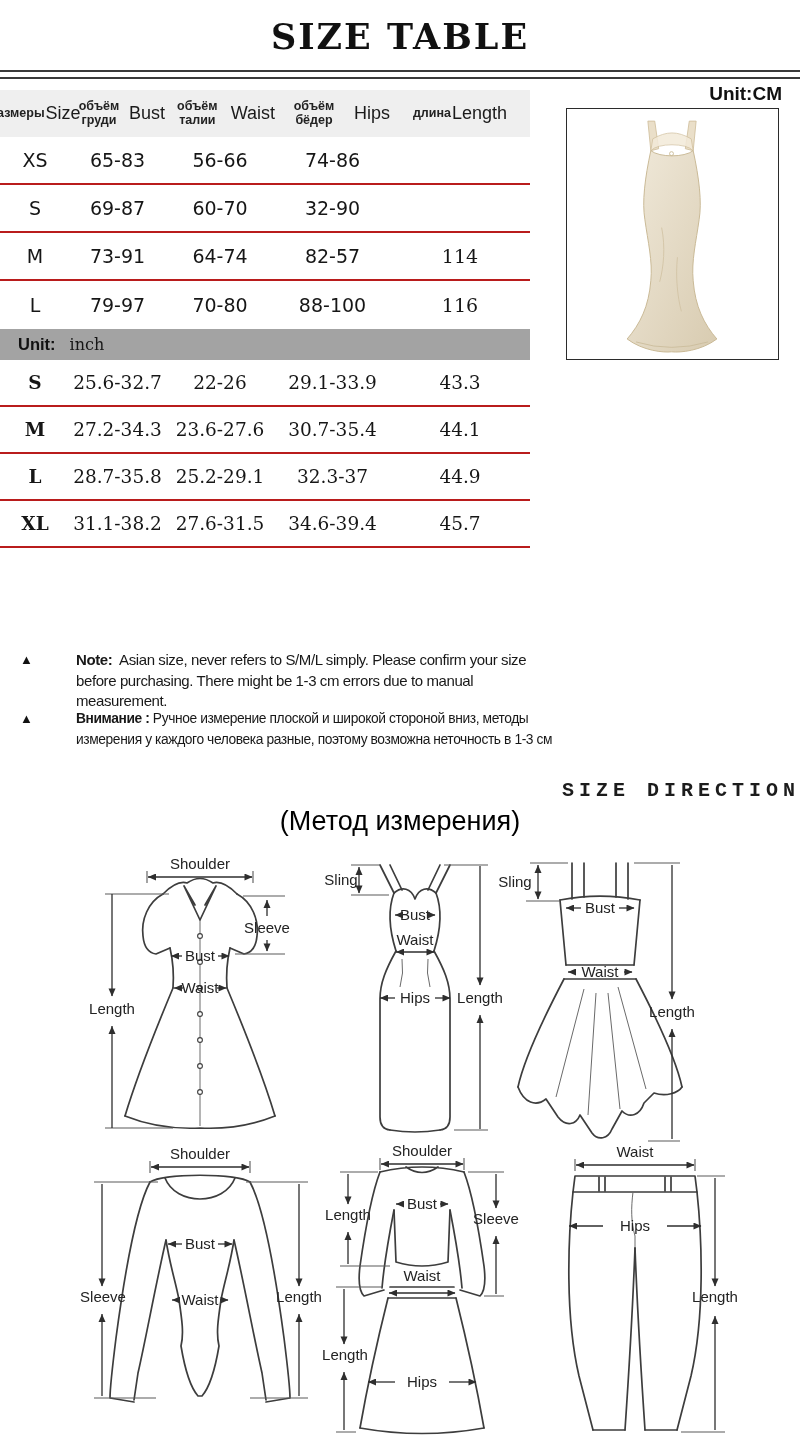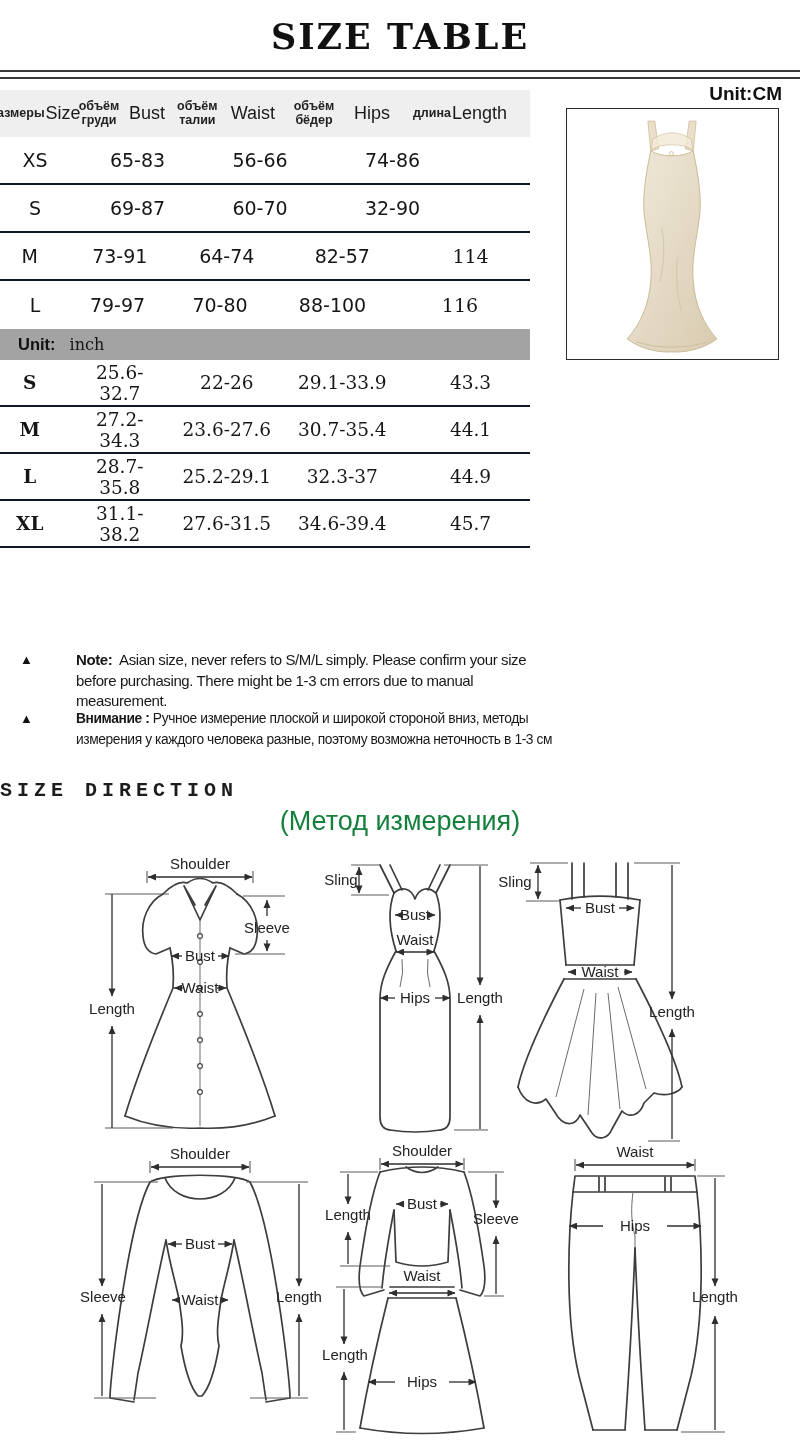--- a/index.html
+++ b/index.html
@@ -20,43 +20,43 @@
   .cell { display:flex; align-items:center; justify-content:center; text-align:center; }
   .c0{width:70px}.c1{width:95px}.c2{width:110px}.c3{width:115px}.c4{width:140px}
   .t-head { height:47px; background:#efefef; }
   .t-head .cell { flex-direction:row; justify-content:center; gap:1px; }
   .hd-ru { font-size:12.5px; font-weight:600; color:#222; line-height:1.1; }
   .hd-en { font-size:18px; color:#1a1a1a; line-height:1.15; }
   .row-cm { height:48px; font-family:"DejaVu Sans", sans-serif; font-size:19px; color:#161616; }
   .row-cm .c4 { font-family:"DejaVu Serif", serif; }
   .row-in { height:47px; font-family:"DejaVu Serif", serif; font-size:18.5px; color:#161616; }
   .row-in .c0 { font-weight:bold; }
-  .line { border-bottom:2px solid #0f172a;gap:20px; }
+  .line { border-bottom:2px solid #b91c1c; }
   .unit-row { height:31px; width:530px; background:#a3a3a3; display:flex; align-items:center; padding-left:18px; }
   .u-label { font-size:16.5px; font-weight:bold; color:#111; }
   .u-val { font-family:"DejaVu Serif", serif; font-size:16px; margin-left:14px; color:#161616; }
 
   
   .dress-box { position:absolute; left:566px; top:108px; width:213px; height:252px;
     border:1.5px solid #2b2b2b; background:#fff; }
 
   
   .note-block { position:absolute; left:20px; width:545px; }
   .nb-en { top:650px; }
   .nb-ru { top:709px; }
   .tri { position:absolute; left:0; top:2px; font-size:13px; color:#111; }
   .note-text { margin-left:56px; font-size:15px; letter-spacing:-0.4px; line-height:1.38; color:#181818; width:460px; }
   .nb-ru .note-text { font-size:13.8px; line-height:1.5; width:480px; }
   .nb-b { font-weight:bold; }
 
   
-  .dir-title { position:absolute; top:779px; left:0; width:100%; text-align:left;
+  .dir-title { position:absolute; top:779px; left:0; width:100%; text-align:right;
     font-family:"Liberation Mono", monospace; font-weight:600; font-size:20px; letter-spacing:5px; color:#1c1c1c; }
   .dir-sub { position:absolute; top:806px; left:0; width:100%; text-align:center;
-    font-size:27px; color:#15803d; }
+    font-size:27px; color:#000000; }
 
   
   .diag { position:absolute; overflow:visible; }
   .g { stroke:#3d3d3d; stroke-width:1.7; fill:none; stroke-linecap:round; stroke-linejoin:round; }
   .m { stroke:#2e2e2e; stroke-width:1.3; fill:none; }
   .tick { stroke:#5a5a5a; stroke-width:1.1; fill:none; }
   .lab { font-family:"Liberation Sans", sans-serif; font-size:15px; fill:#232323; text-anchor:middle; }
   .btn { fill:#fff; stroke:#3d3d3d; stroke-width:1.1; }
   .fold { stroke:#6a6a6a; stroke-width:1; fill:none; }
 </style>

